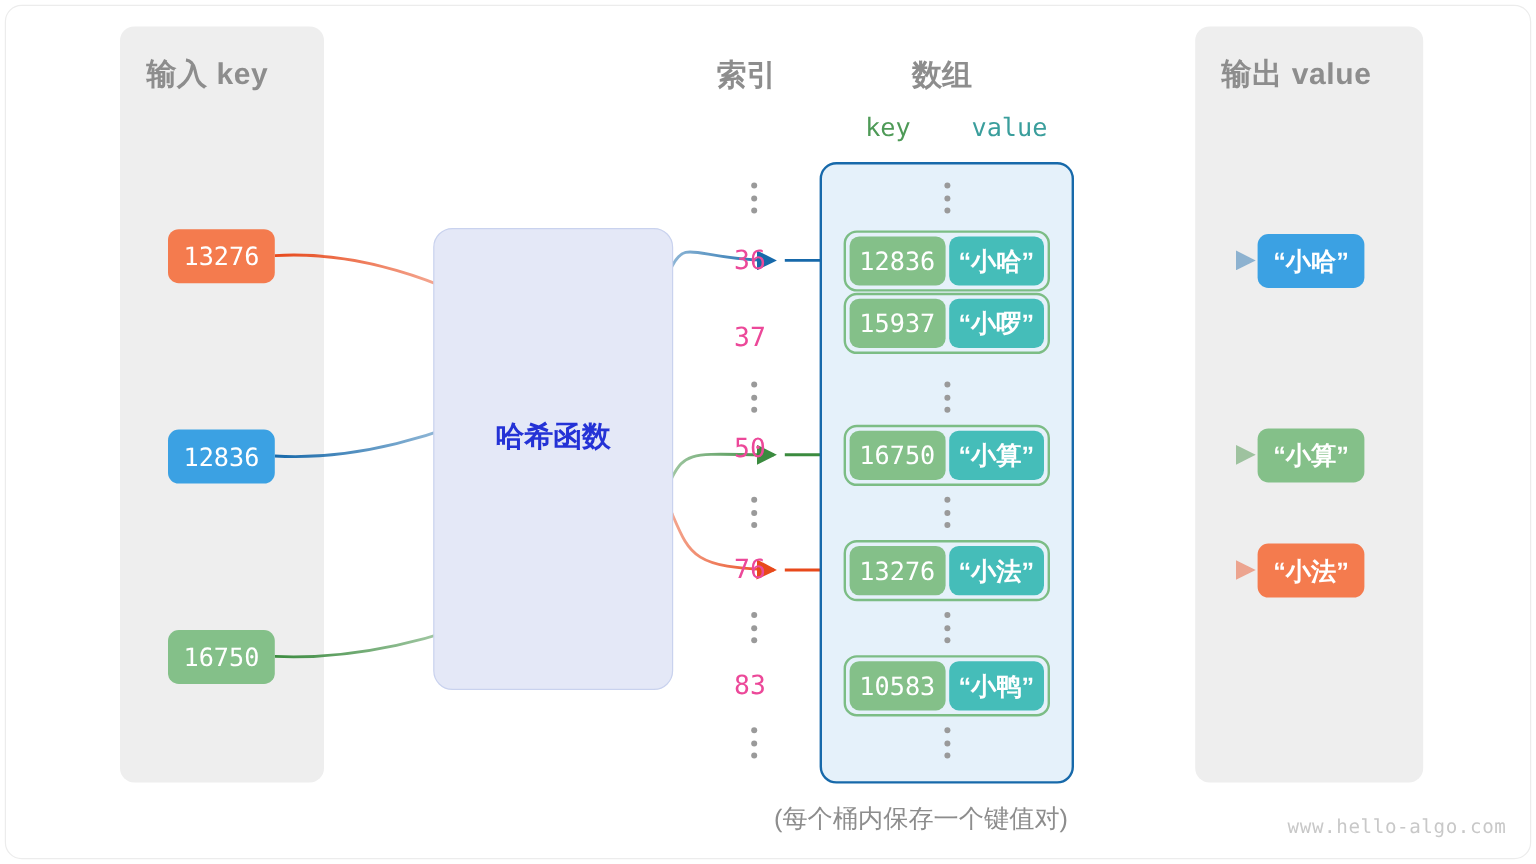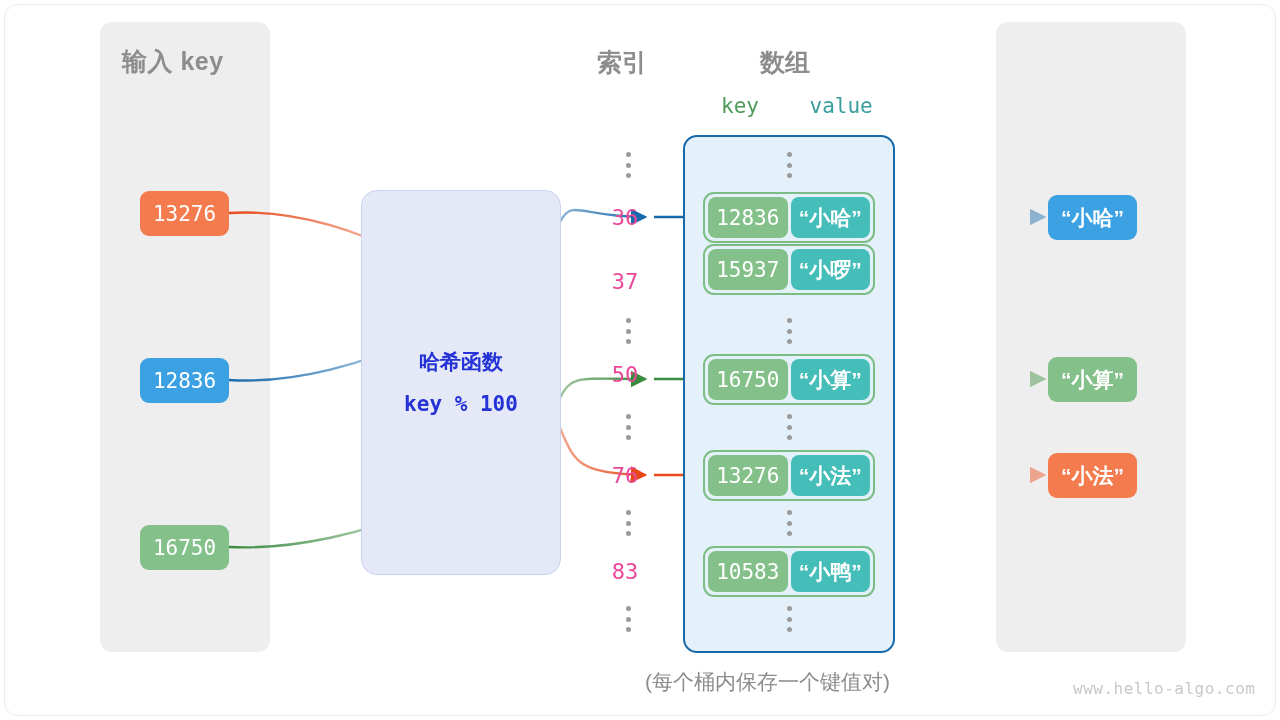--- a/index.html
+++ b/index.html
@@ -30,21 +30,21 @@
         display:flex;align-items:center;justify-content:center;
         font-size:21px;font-family:"DejaVu Sans Mono","Liberation Mono",monospace;
         box-sizing:border-box;}
   .chip.cn{font-family:"Liberation Sans","DejaVu Sans",sans-serif;font-weight:bold;font-size:21px;}
 
   
   .hashbox{position:absolute;background:#e4e8f7;border:1px solid #c9d2ee;
            border-radius:16px;box-sizing:border-box;}
   .hashtext{position:absolute;width:100%;text-align:center;color:#2432d6;
             font-weight:bold;white-space:nowrap;}
-  .hashtext.t1{font-size:21px;font-family:Liberation Sans, sans-serif;}
+  .hashtext.t1{font-size:24px;font-family:Liberation Sans, sans-serif;}
   .hashtext.t2{font-size:21px;font-family:"DejaVu Sans Mono","Liberation Mono",monospace;}
 
   
   .idx{position:absolute;width:60px;text-align:center;color:#ec4899;font-size:22px;
        font-family:"DejaVu Sans Mono","Liberation Mono",monospace;}
 
   
   .arraybox{position:absolute;background:#e5f1fa;border:2px solid #1769aa;
             border-radius:14px;box-sizing:border-box;}
 
@@ -76,20 +76,23 @@
 
 <div id="stage">
   <div class="frame"></div>
 
   <div class="panel" style="left:100px;top:22px;width:170px;height:630px;"></div>
   <div class="panel-title" style="left:122px;top:45px;">
     <span>输入 key</span>
   </div>
 
   <div class="panel" style="left:996px;top:22px;width:190px;height:630px;"></div>
+  <div class="panel-title" style="left:1018px;top:45px;">
+    <span>输出 value</span>
+  </div>
 
   <div class="hdr" style="left:597px;top:46px;">索引</div>
   <div class="hdr" style="left:760px;top:46px;">数组</div>
   <div class="kv-hdr" style="left:721px;top:94px;">
     <span class="k">key</span>
     <span>&nbsp;&nbsp;</span>
     <span class="v">value</span>
   </div>
 
   <svg class="wires" viewBox="0 0 1280 720">
@@ -172,21 +175,20 @@
   </div>
   <div class="chip" style="left:140px;top:358px;width:89px;height:45px;background:#3ba1e3;">
     <span>12836</span>
   </div>
   <div class="chip" style="left:140px;top:525px;width:89px;height:45px;background:#84c089;">
     <span>16750</span>
   </div>
 
   <div class="hashbox" style="left:361px;top:190px;width:200px;height:385px;">
     <div class="hashtext t1" style="top:157px;">哈希函数</div>
-    <div class="hashtext t2" style="top:201px;">key % 100</div>
   </div>
 
   <div class="vdots" style="left:621px;top:152px;">
     <i></i>
       <i></i>
       <i></i>
     </div>
   <div class="idx" style="left:595px;top:205px;">36</div>
   <div class="idx" style="left:595px;top:269px;">37</div>
   <div class="vdots" style="left:621px;top:318px;">

